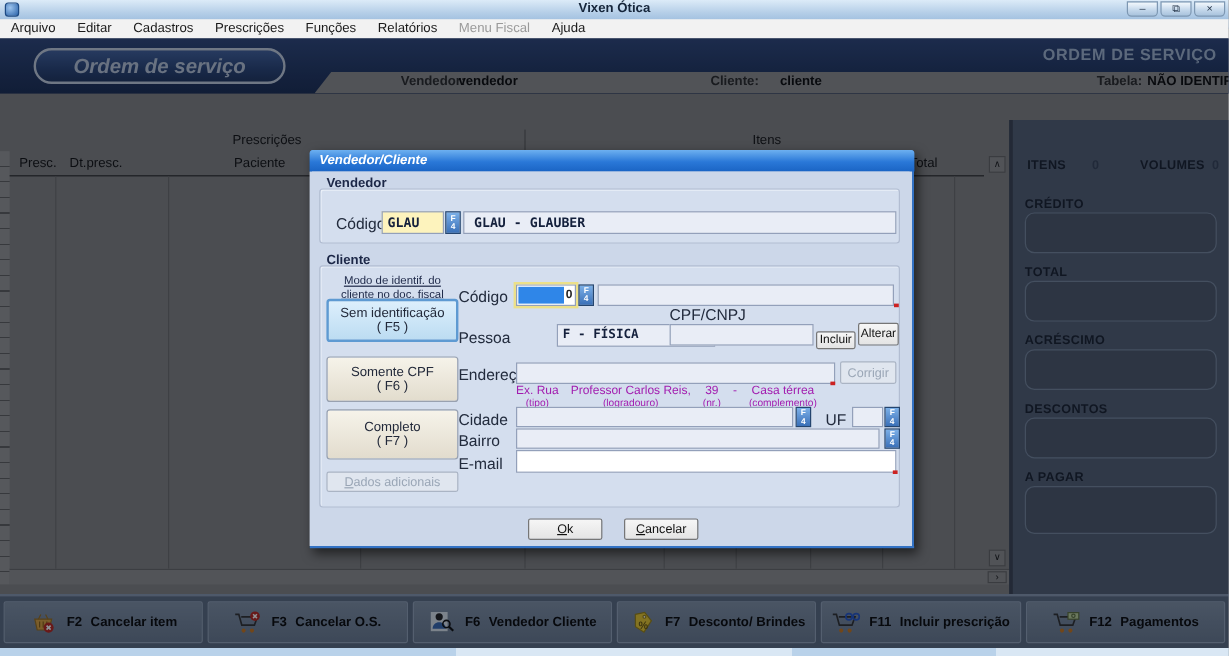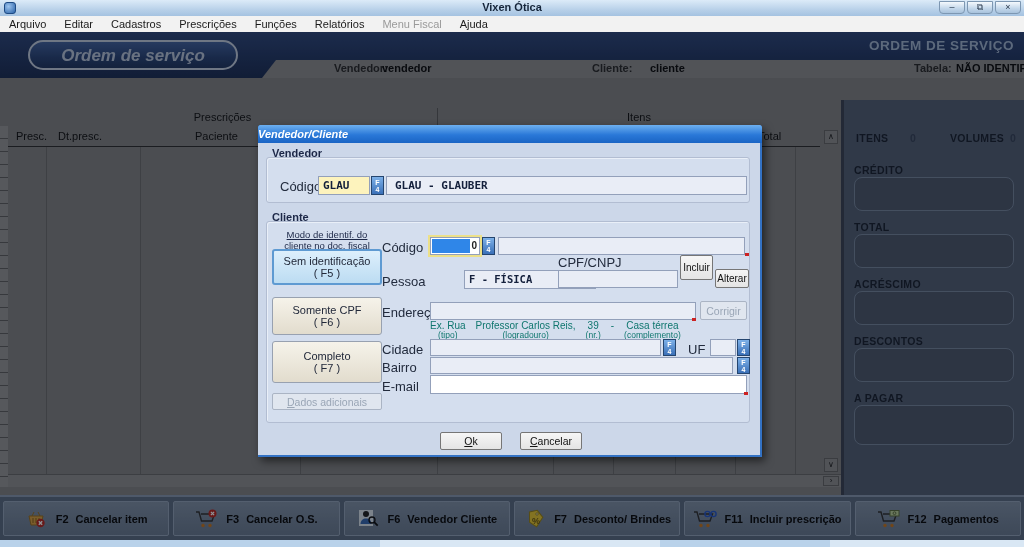--- a/index.html
+++ b/index.html
@@ -82,21 +82,21 @@
   
   .overlay { left:0; top:32px; width:1024px; height:508px; background:rgba(3,7,15,0.44); z-index:40; }
 
   
   .dialog { left:258px; top:125px; width:504px; height:332px; z-index:60;
     border:2px solid #3372c4; border-top:none; border-radius:3px 3px 0 0;
     box-shadow:3px 4px 9px rgba(0,0,0,0.55); background:#ccd7e9; }
   .dlg-title { position:absolute; left:-2px; top:0; width:504px; height:18px;
     background:linear-gradient(180deg,#6db0f0 0%,#2a78d8 55%,#1a64c4 100%);
     color:#fff; font-size:11px; font-weight:bold; font-style:italic; line-height:18px;
-    padding-left:0; border-radius:3px 3px 0 0; }
+    padding-left:8px; border-radius:3px 3px 0 0; }
   .dlg-body { position:absolute; left:-2px; top:18px; width:500px; height:312px; background:#ccd7e9; }
   .grp-label { position:absolute; font-size:11px; font-weight:bold; color:#1c2747; }
   .groupbox { position:absolute; background:#d4deee; border:1px solid #b2bdd2; border-radius:3px;
     box-shadow:inset 1px 1px 0 #e9eff8; }
   .dlbl { position:absolute; font-size:13px; color:#222b3d; }
   .fld { position:absolute; background:#e9edf6; border:1px solid #93a0ba; font-size:11px; }
   .fld.white { background:#ffffff; }
   .fld.yellow { background:#fdf3bd; }
   .monoval { font-family:"DejaVu Sans Mono", monospace; font-weight:bold; font-size:11px;
     color:#14203c; line-height:17px; padding-left:4px; white-space:nowrap; overflow:hidden; }
@@ -115,21 +115,21 @@
   .stdbtn.disabled { color:#9aa6b6; background:#e0e6ef; border-color:#aab4c4; }
   .fl-u { display:block; }
   .fl-u::first-letter { text-decoration:underline; }
   .modo-label { position:absolute; left:14px; top:86px; width:110px; text-align:center;
     font-size:9.5px; color:#1c2747; text-decoration:underline; line-height:11px; }
   .sel-arrow { position:absolute; right:1px; top:1px; bottom:1px; width:15px; background:#dde3ee;
     border-left:1px solid #aab4c8; font-size:8px; color:#55617a; text-align:center; line-height:16px; }
   .selection { position:absolute; left:1px; top:1px; bottom:1px; width:38px; background:#2f86e8; }
   .codval { position:absolute; right:2px; top:2px; font-size:10px; font-weight:bold; color:#222; }
   .hint-wrap { position:absolute; left:172px; top:178px; display:flex; gap:10px; }
-  .hint-seg { text-align:center; color:#0f766e; }
+  .hint-seg { text-align:center; color:#a21caf; }
   .hint-seg .t { display:block; font-size:10px; line-height:10px; }
   .hint-seg .b { display:block; font-size:8.5px; line-height:9px; }
   .redmark { position:absolute; width:4px; height:3px; background:#cc2222; }
 </style>
 </head>
 <body>
 
 <div id="screen">
 
   <div class="abs titlebar">
@@ -331,21 +331,21 @@
       <div class="fld" style="left:240px; top:94px; width:247px; height:18px;"></div>
       <div class="redmark" style="left:487px; top:110px;"></div>
 
       <span class="dlbl" style="left:124px; top:131px;">Pessoa</span>
       <div class="fld monoval" style="left:184px; top:127px; width:132px; height:19px; font-size:10.5px;margin-left:22px;">
         <span>F - FÍSICA</span>
         <div class="sel-arrow">∨</div>
       </div>
       <span class="dlbl" style="left:300px; top:112px;">CPF/CNPJ</span>
       <div class="fld" style="left:300px; top:127px; width:120px; height:18px;"></div>
-      <div class="stdbtn" style="left:422px; top:112px; width:33px; height:25px; font-size:10px;">
+      <div class="stdbtn" style="left:422px; top:133px; width:33px; height:15px; font-size:10px;">
         <span>Incluir</span>
       </div>
       <div class="stdbtn" style="left:457px; top:126px; width:34px; height:19px; font-size:10px;">
         <span>Alterar</span>
       </div>
 
       <span class="dlbl" style="left:124px; top:162px;">Endereço</span>
       <div class="fld" style="left:172px; top:159px; width:266px; height:18px;"></div>
       <div class="redmark" style="left:434px; top:175px;"></div>
       <div class="stdbtn disabled" style="left:442px; top:158px; width:47px; height:19px;">

